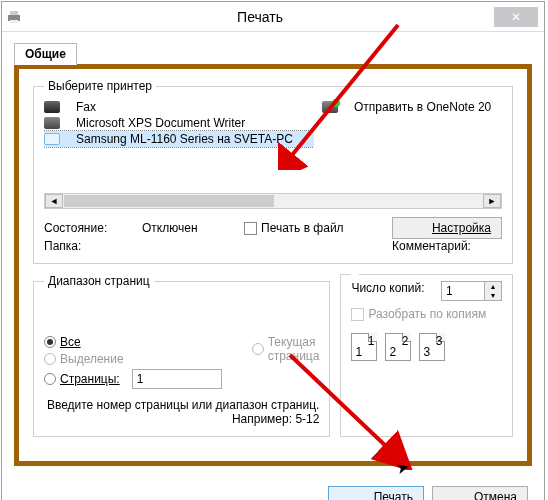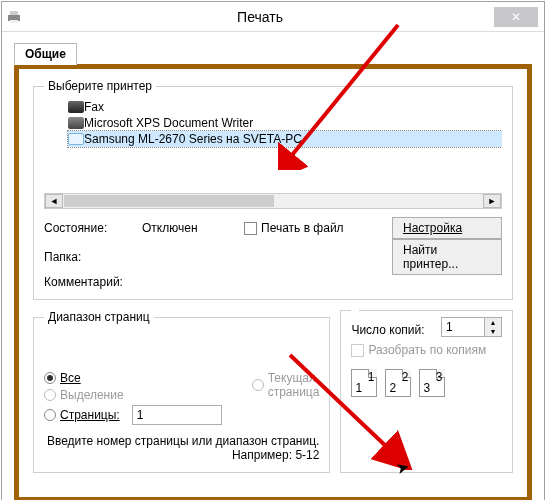--- a/index.html
+++ b/index.html
@@ -8,37 +8,37 @@
 .titlebar { height: 30px; background: #fff; display: flex; align-items: center; border-bottom: 1px solid #ddd; }
 .titlebar .icon-holder { width: 24px; display: flex; justify-content: center; }
 .titlebar .title { flex: 1; text-align: center; font-size: 14px; }
 .titlebar .close { width: 44px; height: 20px; background: #c8c8cc; color: #fff; display: flex; align-items: center; justify-content: center; margin-right: 6px; }
 .tabbar { padding: 10px 12px 0 12px; font-weight: bold; }
 .tab { display: inline-block; background: #fff; border: 1px solid #b9b9b9; border-bottom: 1px solid #fff; padding: 3px 10px; position: relative; top: 1px; }
 .tab-body { border: 5px solid #a16207; margin: 0 12px 12px 12px; padding: 10px 14px 14px 14px; background: #fff; }
 fieldset { border: 1px solid #cfcfcf; margin: 0 0 10px 0; padding: 6px 10px 10px 10px; }
 legend { padding: 0 4px; }
 .printer-list { height: 86px; overflow: hidden; margin-bottom: 4px; }
-.printer-row { display: flex; align-items: center; gap: 0; padding: 1px 0; margin-left: 24px; }
+.printer-row { display: flex; align-items: center; gap: 16px; padding: 1px 0; }
 .printer-row.sel { background: #cde8ff; outline: 1px dotted #888; }
 .p-icon { width: 16px; height: 12px; display: inline-block; }
 .p-icon.fax { background: linear-gradient(#666,#222); border-radius: 2px; }
 .p-icon.xps { background: linear-gradient(#888,#444); border-radius: 2px; position: relative; }
 .p-icon.onenote { background: linear-gradient(#888,#444); border-radius: 2px; position: relative; }
 .onenote-badge { width: 8px; height: 8px; background: #2ecc40; border-radius: 50%; position: absolute; right: -2px; top: -2px; display: flex; align-items: center; justify-content: center; font-size: 7px; color: #fff; }
 .p-icon.samsung { background: #e8f4ff; border: 1px solid #7ab8e0; border-radius: 2px; }
 .big-col { display: flex; gap: 8px; }
 .big-col .left { flex: 1; }
 .scroll-track { height: 16px; border: 1px solid #ccc; background: #f0f0f0; display: flex; align-items: center; margin-top: 4px; }
 .scroll-btn { width: 18px; height: 14px; background: #e8e8e8; border: 1px solid #bbb; display: flex; align-items: center; justify-content: center; font-size: 9px; }
 .scroll-thumb { height: 12px; background: #cdcdcd; width: 210px; margin-left: 1px; }
 .status-grid { display: grid; grid-template-columns: 90px 1fr 140px 110px; gap: 0 8px; align-items: center; margin-top: 8px; }
 .chk { display: flex; align-items: center; gap: 4px; }
 .chkbox { width: 13px; height: 13px; border: 1px solid #888; background: #fff; }
-.btn { background: #efefef; border: 1px solid #adadad; padding: 3px 10px; min-width: 96px; text-align: left; }
+.btn { background: #efefef; border: 1px solid #adadad; padding: 3px 10px; min-width: 96px; text-align: right; }
 .btn.primary { border: 1px solid #5aa7e0; background: #e5f1fb; }
 .lower { display: flex; gap: 10px; }
 fieldset.range { flex: 1; }
 fieldset.copies { width: 200px; }
 .radio-row { display: flex; align-items: center; gap: 4px; margin: 3px 0; }
 .radio { width: 12px; height: 12px; border: 1px solid #888; border-radius: 50%; background: #fff; display: flex; align-items: center; justify-content: center; }
 .radio.on::after { content: ""; width: 6px; height: 6px; background: #333; border-radius: 50%; }
 .radio.off { border-color: #bbb; }
 .gray { color: #9a9a9a; }
 .underline { text-decoration: underline; }
@@ -90,21 +90,29 @@
           <div class="printer-row">
             <span class="p-icon fax"></span>
             <span>Fax</span>
           </div>
           <div class="printer-row">
             <span class="p-icon xps"></span>
             <span>Microsoft XPS Document Writer</span>
           </div>
           <div class="printer-row sel">
             <span class="p-icon samsung"></span>
-            <span>Samsung ML-2670 Series на SVETA-PC</span>
+            <span>Samsung ML-1160 Series на SVETA-PC</span>
+          </div>
+        </div>
+        <div style="width:180px" class="printer-list">
+          <div class="printer-row">
+            <span class="p-icon onenote">
+                <span class="onenote-badge">✓</span>
+              </span>
+            <span>Отправить в OneNote 20</span>
           </div>
         </div>
       </div>
       <div class="scroll-track">
         <div class="scroll-btn">◄</div>
         <div class="scroll-thumb"></div>
         <div style="flex:1"></div>
         <div class="scroll-btn">►</div>
       </div>
 
@@ -113,21 +121,20 @@
         <span>Отключен</span>
         <label class="chk">
           <span class="chkbox"></span>
           <span class="underline" style="text-decoration:none">Печать в файл</span>
         </label>
         <div class="btn"><span class="underline">Настройка</span></div>
 
         <span>Папка:</span>
         <span></span>
         <span></span>
-        <div class="btn"><span>Найти принтер...</span></div>
 
         <span>Комментарий:</span>
         <span></span>
           <span></span>
           <span></span>
       </div>
     </fieldset>
 
     <div class="lower">
       <fieldset class="range">
@@ -154,21 +161,21 @@
               <span class="gray" style="white-space:pre-line">Текущая
 страница</span>
             </div>
           </div>
         </div>
         <div class="hint">Введите номер страницы или диапазон страниц.  Например: 5-12</div>
       </fieldset>
 
       <fieldset class="copies">
         <legend></legend>
-        <div style="display:flex; align-items:flex-end; justify-content:space-between;gap:8px;">
+        <div style="display:flex; align-items:flex-start; justify-content:space-between;gap:8px;">
           <span>Число копий:</span>
           <div class="spinner">
             <div class="num">1</div>
             <div class="arrows">
               <div class="arrow">▲</div>
               <div class="arrow">▼</div>
             </div>
           </div>
         </div>
         <label class="chk gray" style="margin-top:6px">

